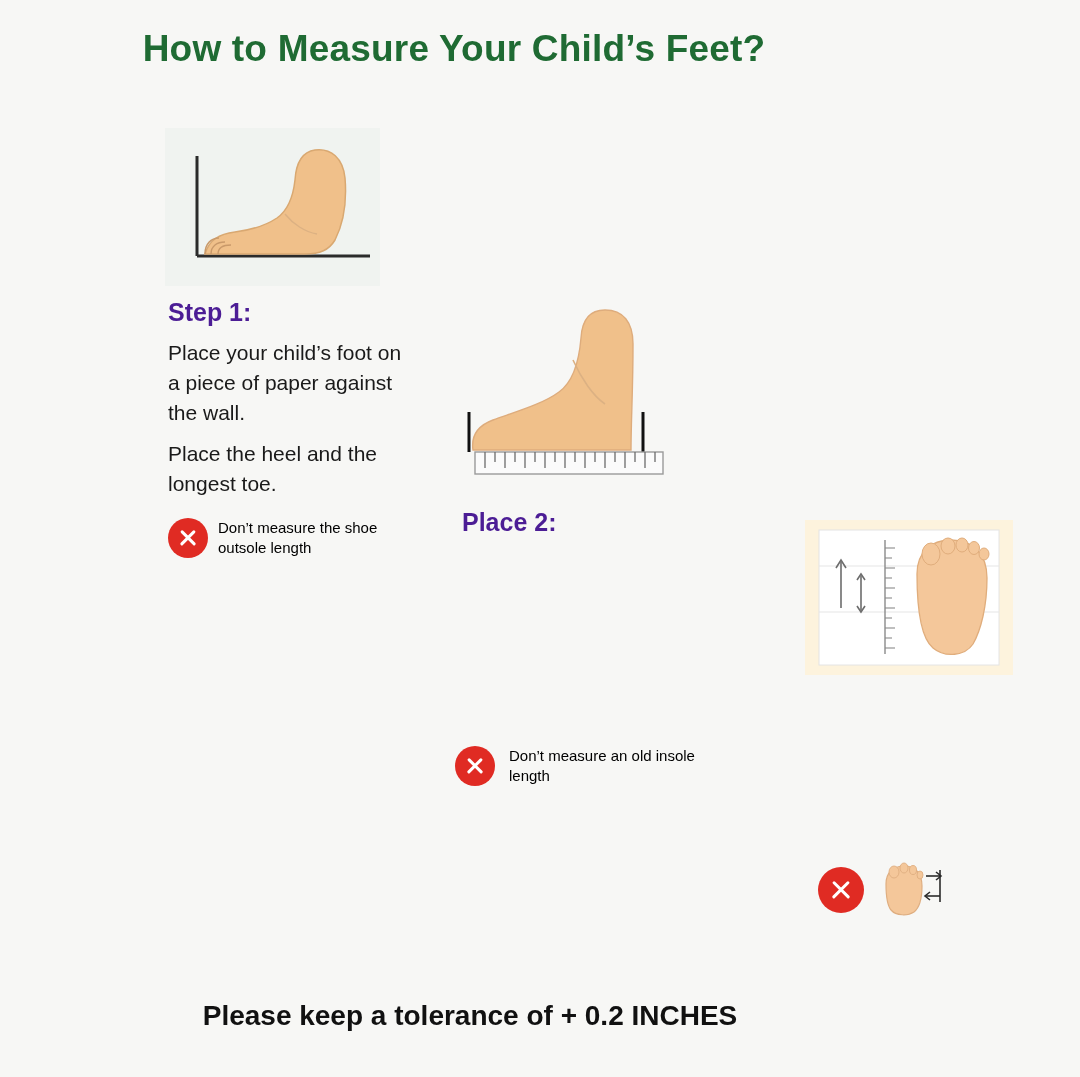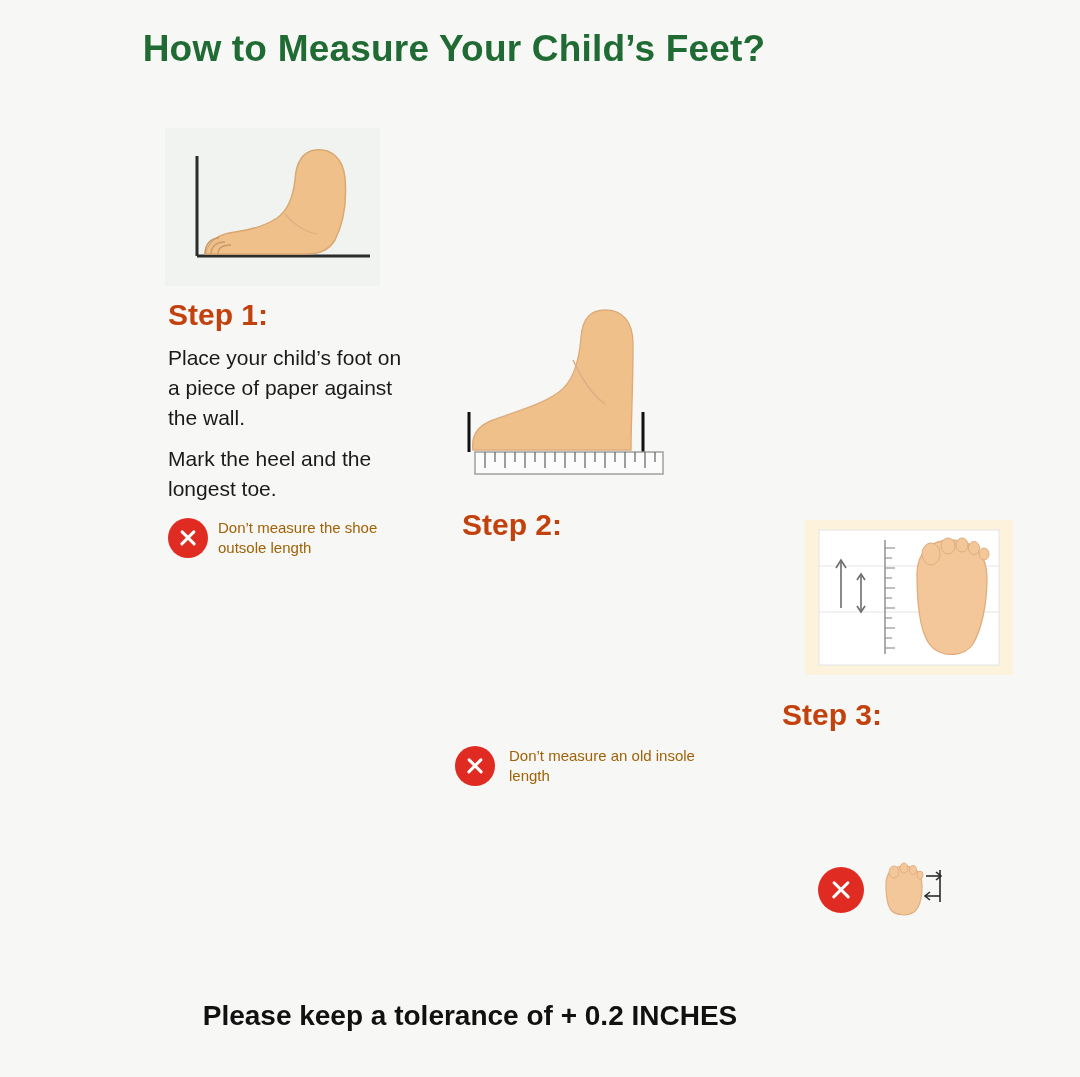--- a/index.html
+++ b/index.html
@@ -29,23 +29,23 @@
     width: 908px;
     text-align: center;
     font-size: 37px;
     font-weight: bold;
     color: #1f6b33;
     letter-spacing: 0.2px;
   }
 
   
   .step-head {
-    font-size: 30px;
+    font-size: 25px;
     font-weight: bold;
-    color: #c2410c;
+    color: #4c1d95;
     margin-bottom: 6px;
   }
   .step-body {
     font-size: 21px;
     line-height: 1.42;
     color: #1a1a1a;
   }
   .step-body p { margin: 11px 0 12px 0; }
   .step-body p:last-child { margin-bottom: 0; }
 
@@ -72,21 +72,21 @@
     width: 20px;
     height: 3.4px;
     background: #fff;
     border-radius: 2px;
   }
   .warn-circle::before { transform: translate(-50%,-50%) rotate(45deg); }
   .warn-circle::after  { transform: translate(-50%,-50%) rotate(-45deg); }
   .warn-text {
     font-size: 15px;
     line-height: 1.32;
-    color: #a16207;
+    color: #000000;
   }
 
   
   #step1-image {
     position: absolute;
     left: 165px;
     top: 128px;
     width: 215px;
     height: 158px;
     background: #f0f3f0;
@@ -191,21 +191,21 @@
       <path d="M53 126 C 53 120, 58 117, 66 117" fill="none" stroke="#c9996a" stroke-width="1.3"></path>
 
       <path d="M120 86 C 128 96, 140 104, 152 106" fill="none" stroke="#dcb183" stroke-width="1.4"></path>
     </svg>
   </div>
 
   <div id="step1-text">
     <div class="step-head">Step 1:</div>
     <div class="step-body">
       <p>Place your child’s foot on a piece of paper against the wall.</p>
-      <p>Mark the heel and the longest toe.</p>
+      <p>Place the heel and the longest toe.</p>
     </div>
   </div>
 
   <div id="step1-warning" class="warn">
     <div class="warn-circle"></div>
     <div class="warn-text">Don’t measure the shoe outsole length</div>
   </div>
 
   <div id="step2-image">
     <svg width="230" height="180" viewBox="0 0 230 180">
@@ -238,21 +238,21 @@
         <line x1="160" y1="152" x2="160" y2="162"></line>
         <line x1="170" y1="152" x2="170" y2="168"></line>
         <line x1="180" y1="152" x2="180" y2="162"></line>
         <line x1="190" y1="152" x2="190" y2="168"></line>
         <line x1="200" y1="152" x2="200" y2="162"></line>
       </g>
     </svg>
   </div>
 
   <div id="step2-text">
-    <div class="step-head">Step 2:</div>
+    <div class="step-head">Place 2:</div>
   </div>
 
   <div id="step2-warning" class="warn">
     <div class="warn-circle"></div>
     <div class="warn-text">Don’t measure an old insole length</div>
   </div>
 
   <div id="step3-image">
     <svg width="208" height="155" viewBox="0 0 208 155">
       <rect x="0" y="0" width="208" height="155" fill="#fdf3dd"></rect>
@@ -291,21 +291,20 @@
 
       <ellipse cx="126" cy="34" rx="9" ry="11" fill="#f4c79a" stroke="#e0ad7c" stroke-width="1"></ellipse>
       <ellipse cx="143" cy="26" rx="7" ry="8" fill="#f4c79a" stroke="#e0ad7c" stroke-width="1"></ellipse>
       <ellipse cx="157" cy="25" rx="6" ry="7" fill="#f4c79a" stroke="#e0ad7c" stroke-width="1"></ellipse>
       <ellipse cx="169" cy="28" rx="5.5" ry="6.5" fill="#f4c79a" stroke="#e0ad7c" stroke-width="1"></ellipse>
       <ellipse cx="179" cy="34" rx="5" ry="6" fill="#f4c79a" stroke="#e0ad7c" stroke-width="1"></ellipse>
     </svg>
   </div>
 
   <div id="step3-text">
-    <div class="step-head">Step 3:</div>
   </div>
 
   <div id="step3-warning" class="warn">
     <div class="warn-circle"></div>
     <div>
       <svg width="72" height="56" viewBox="0 0 72 56">
 
         <path d="M12 22 C 12 10, 20 4, 30 4 C 42 4, 48 12, 48 24
                  C 48 36, 45 46, 40 50 C 34 54, 22 54, 17 48
                  C 13 43, 12 32, 12 22 Z" fill="#f4c79a" stroke="#dfae80" stroke-width="1.2"></path>

